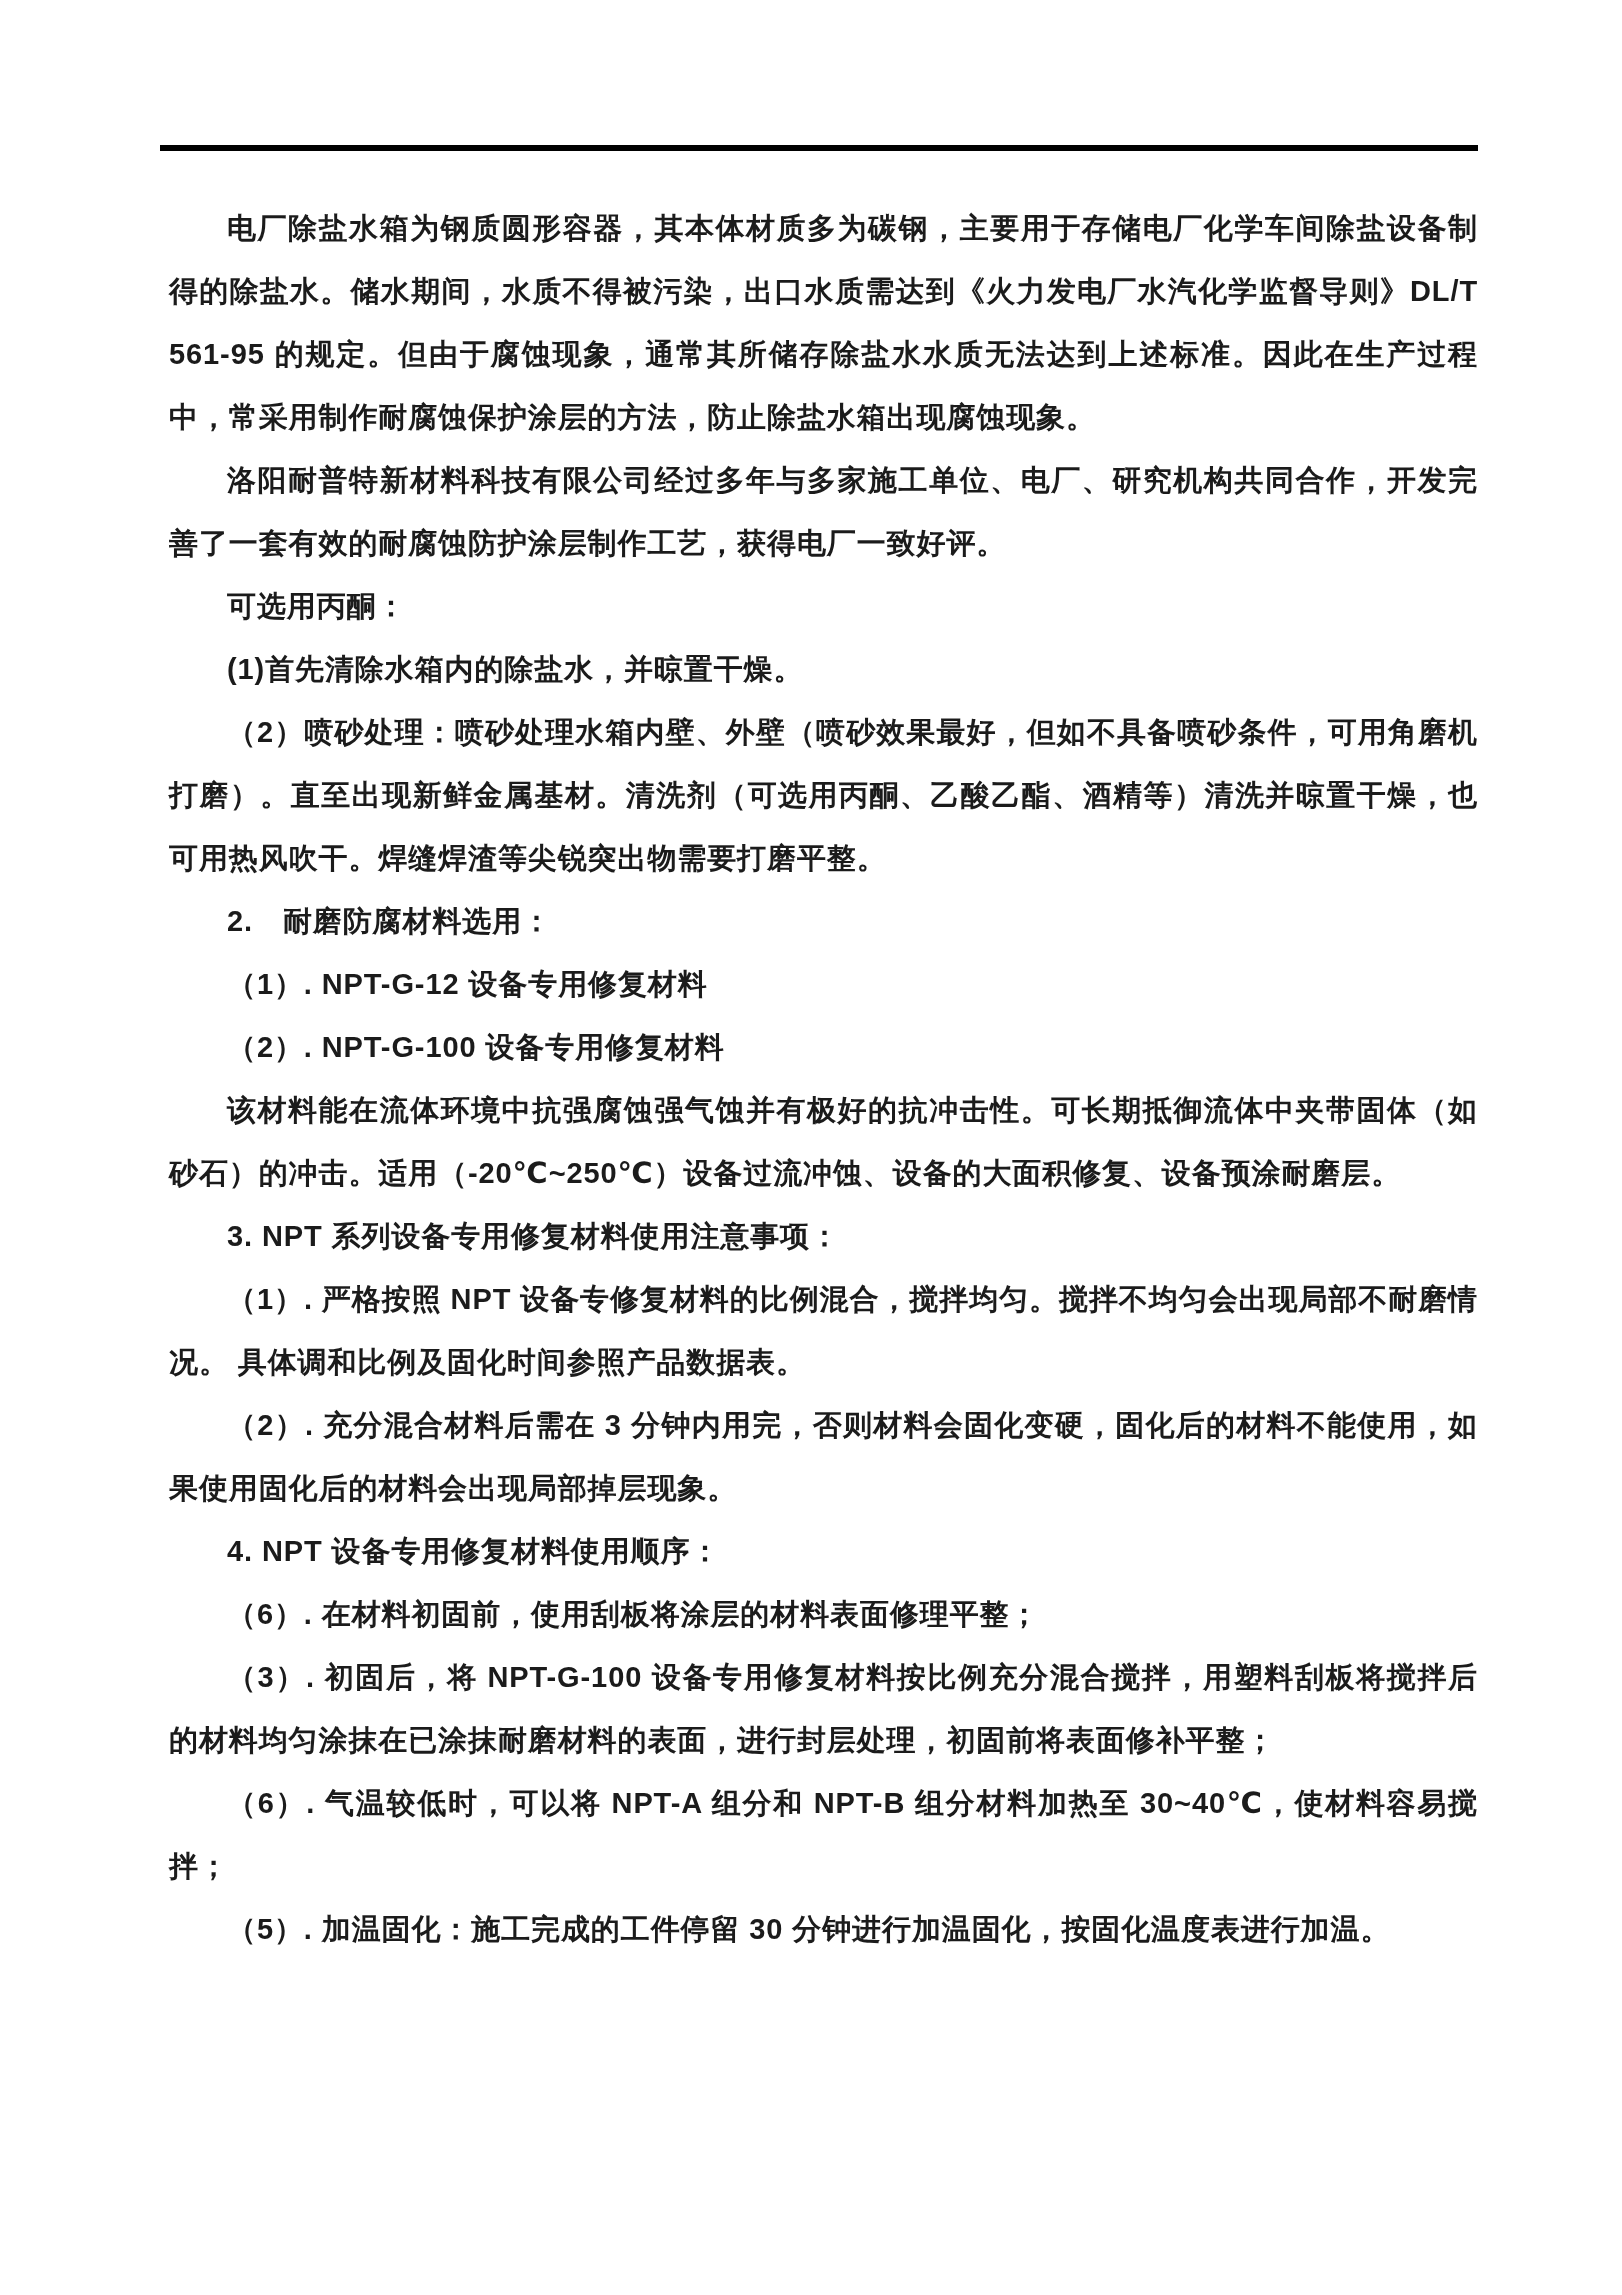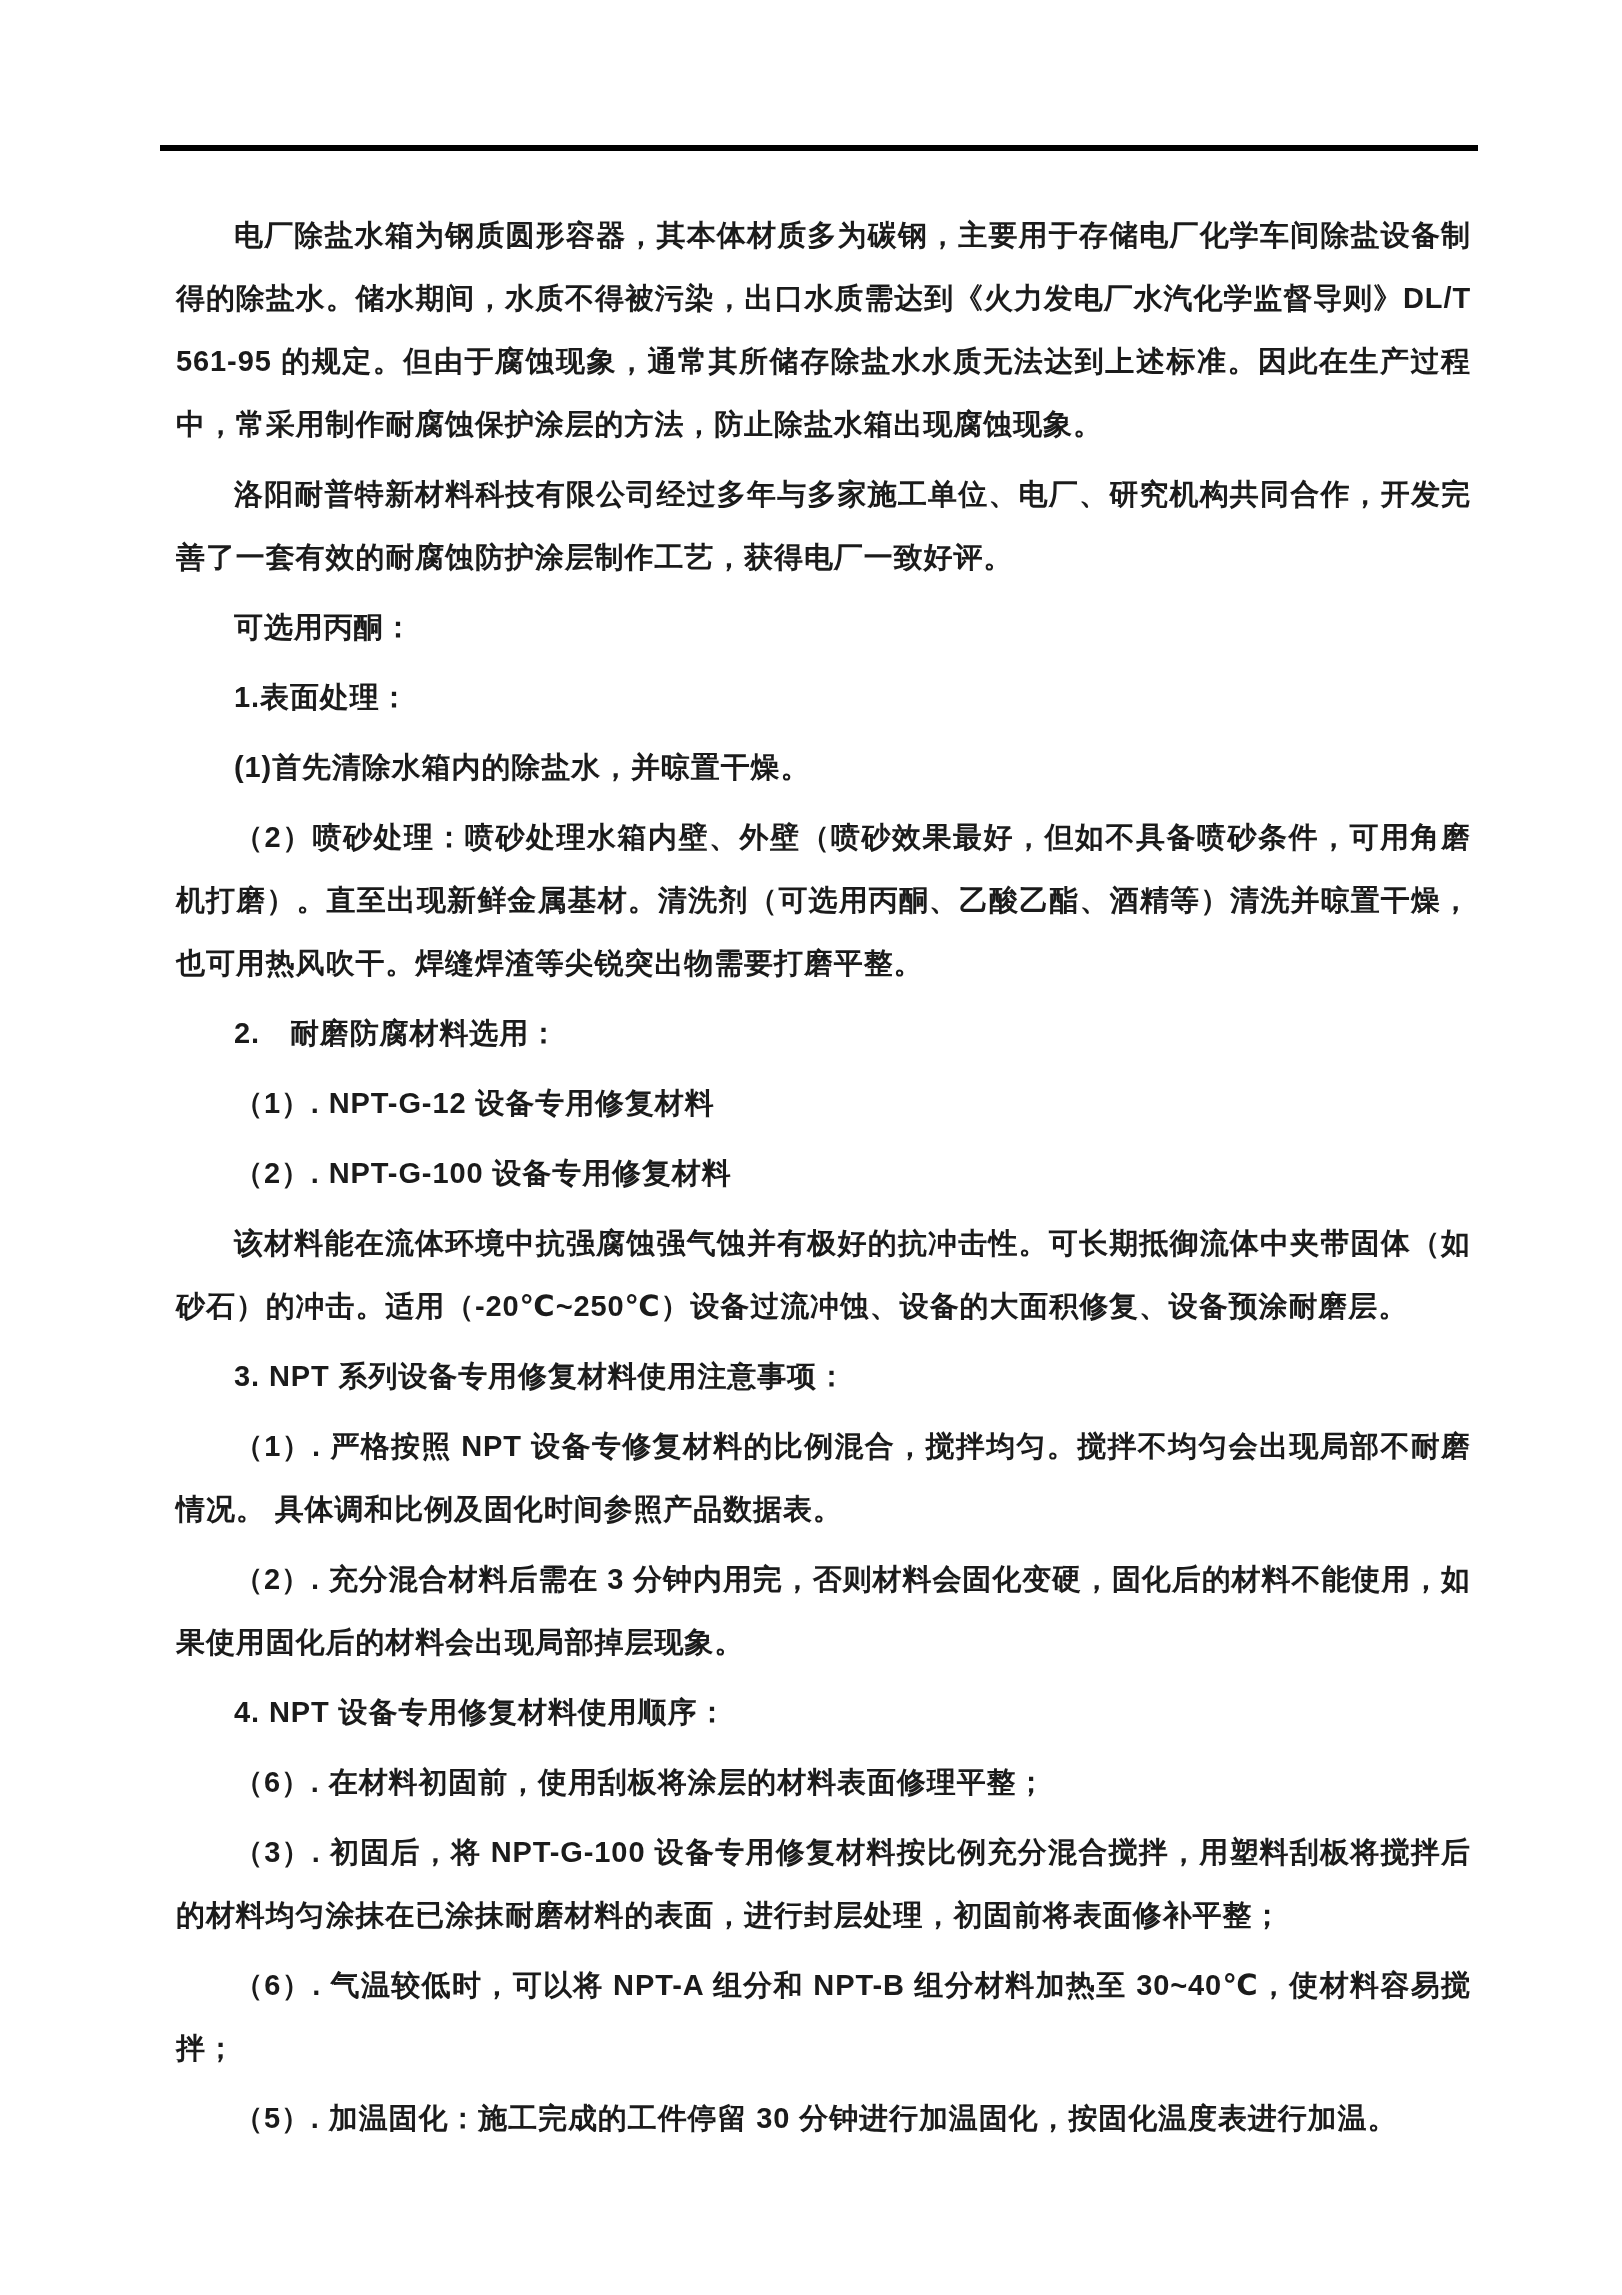--- a/index.html
+++ b/index.html
@@ -31,36 +31,35 @@
     top:197px;
     width:1309px;
     color:var(--text);
     font-size:29px;
     line-height:63px;
     font-weight:600;
     letter-spacing:0.9px;
     text-align:justify;
   }
   .content p{
-    margin:7px;
+    margin:0;
     padding:0;
     text-indent:58px;
     word-break:break-all;
   }
 </style>
 </head>
 <body>
 
 <div class="page">
   <div class="header-rule"></div>
   <div class="content">
     <p>电厂除盐水箱为钢质圆形容器，其本体材质多为碳钢，主要用于存储电厂化学车间除盐设备制得的除盐水。储水期间，水质不得被污染，出口水质需达到《火力发电厂水汽化学监督导则》DL/T561-95 的规定。但由于腐蚀现象，通常其所储存除盐水水质无法达到上述标准。因此在生产过程中，常采用制作耐腐蚀保护涂层的方法，防止除盐水箱出现腐蚀现象。</p>
     <p>洛阳耐普特新材料科技有限公司经过多年与多家施工单位、电厂、研究机构共同合作，开发完善了一套有效的耐腐蚀防护涂层制作工艺，获得电厂一致好评。</p>
     <p>可选用丙酮：</p>
-    <p>1.表面处理：</p>
     <p>(1)首先清除水箱内的除盐水，并晾置干燥。</p>
     <p>（2）喷砂处理：喷砂处理水箱内壁、外壁（喷砂效果最好，但如不具备喷砂条件，可用角磨机打磨）。直至出现新鲜金属基材。清洗剂（可选用丙酮、乙酸乙酯、酒精等）清洗并晾置干燥，也可用热风吹干。焊缝焊渣等尖锐突出物需要打磨平整。</p>
     <p>2.　耐磨防腐材料选用：</p>
     <p>（1）. NPT-G-12 设备专用修复材料</p>
     <p>（2）. NPT-G-100 设备专用修复材料</p>
     <p>该材料能在流体环境中抗强腐蚀强气蚀并有极好的抗冲击性。可长期抵御流体中夹带固体（如砂石）的冲击。适用（-20℃~250℃）设备过流冲蚀、设备的大面积修复、设备预涂耐磨层。</p>
     <p>3. NPT 系列设备专用修复材料使用注意事项：</p>
     <p>（1）. 严格按照 NPT 设备专修复材料的比例混合，搅拌均匀。搅拌不均匀会出现局部不耐磨情况。 具体调和比例及固化时间参照产品数据表。</p>
     <p>（2）. 充分混合材料后需在 3 分钟内用完，否则材料会固化变硬，固化后的材料不能使用，如果使用固化后的材料会出现局部掉层现象。</p>
     <p>4. NPT 设备专用修复材料使用顺序：</p>

